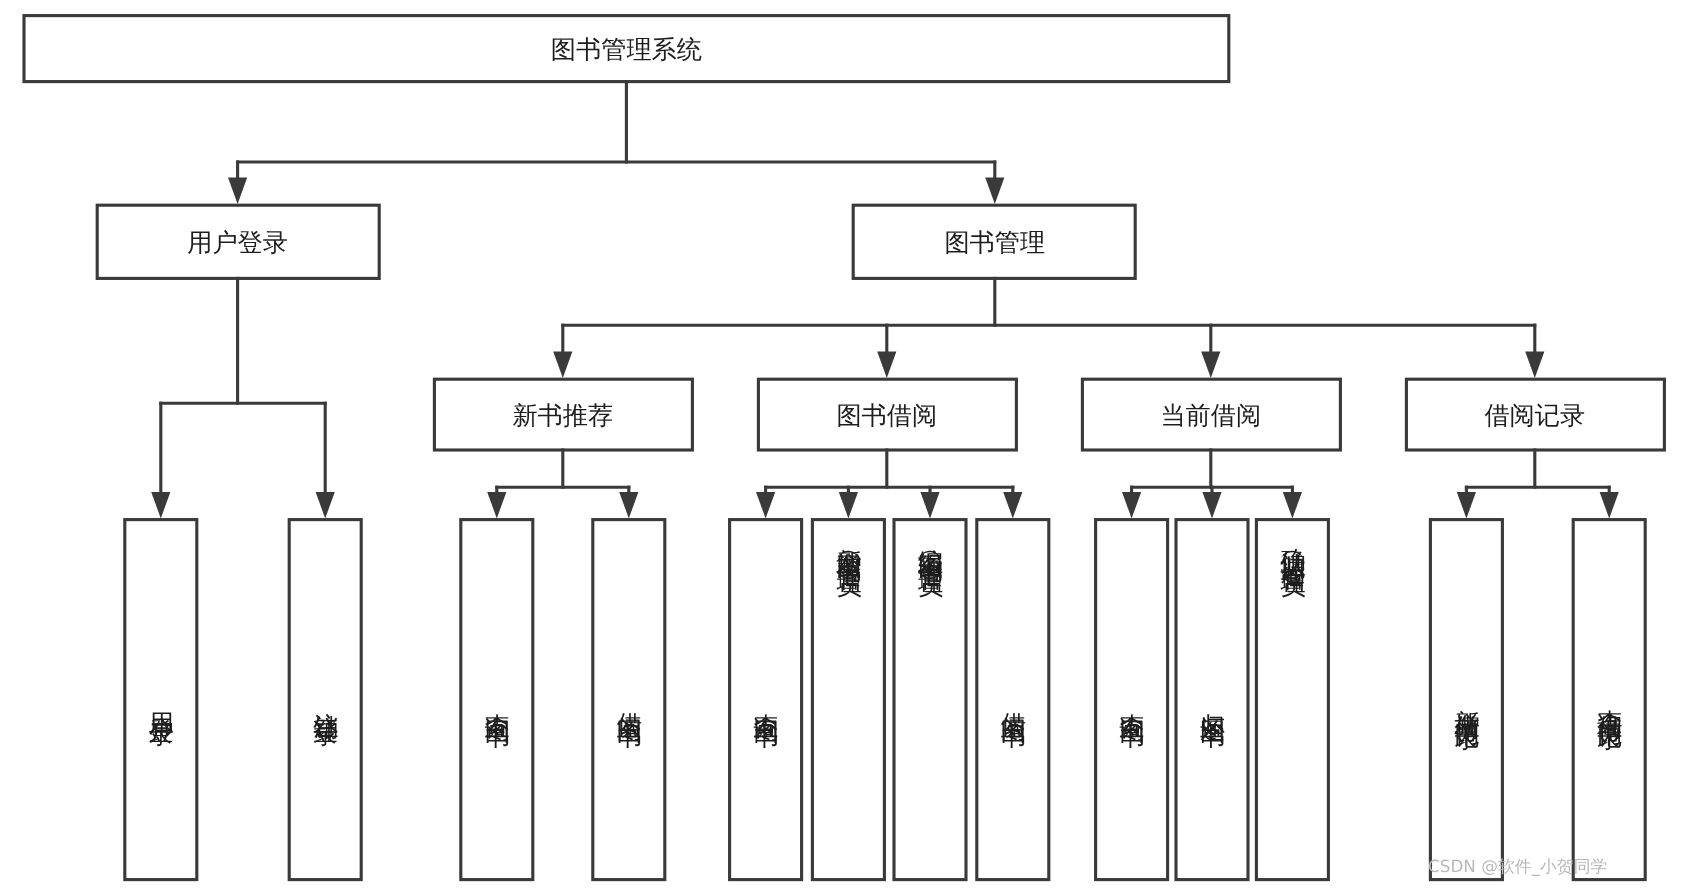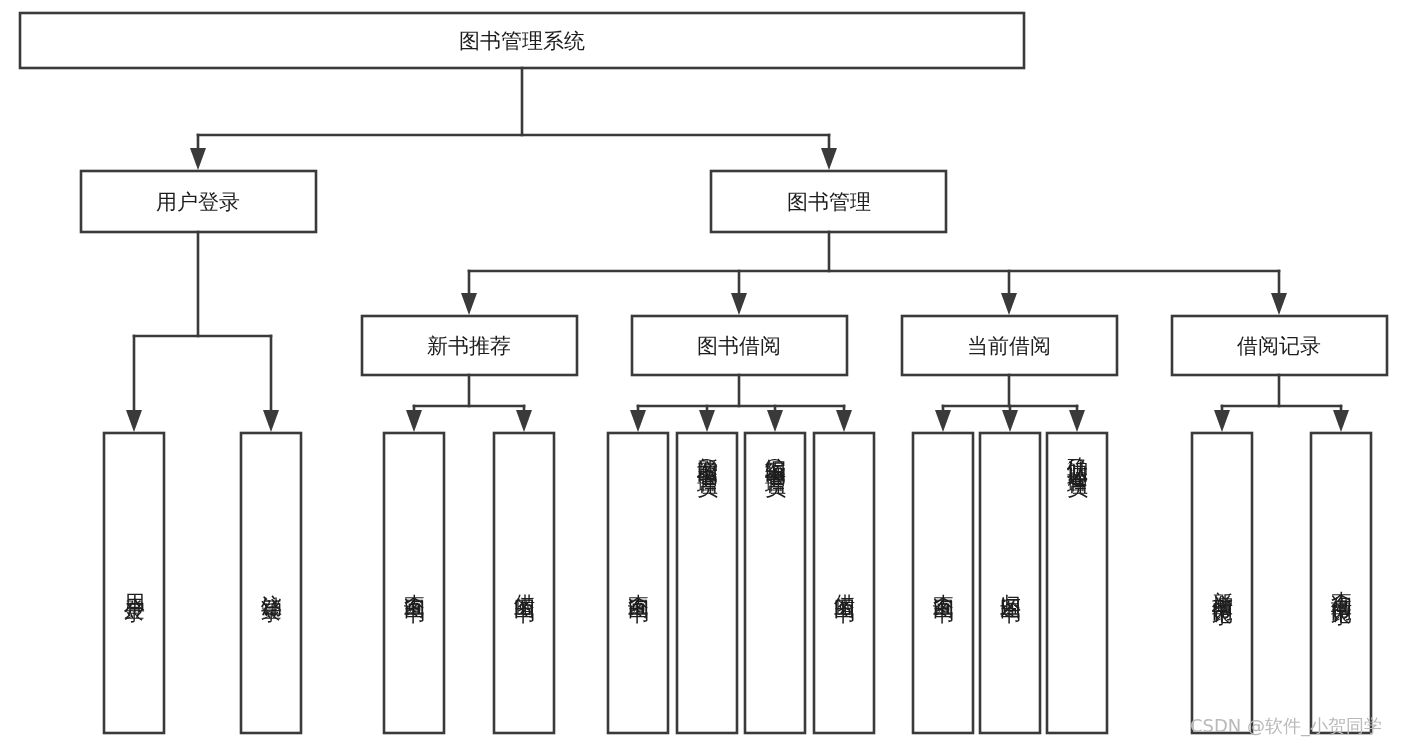--- a/index.html
+++ b/index.html
@@ -62,21 +62,21 @@
     line-height: 1.0;
     color: #1d1d1d;
     letter-spacing: 3px;
     white-space: nowrap;
   }
   .watermark {
     position: absolute;
     left: 1190px;
     top: 714px;
     font-family: "DejaVu Sans", "Liberation Sans", sans-serif;
-    font-size: 18px;
+    font-size: 14px;
     color: #b9b9b9;
     white-space: nowrap;
   }
 </style>
 </head>
 <body>
 
 <div id="diagram-root">
 
   <svg class="diagram-canvas" viewBox="0 0 1405 747">

